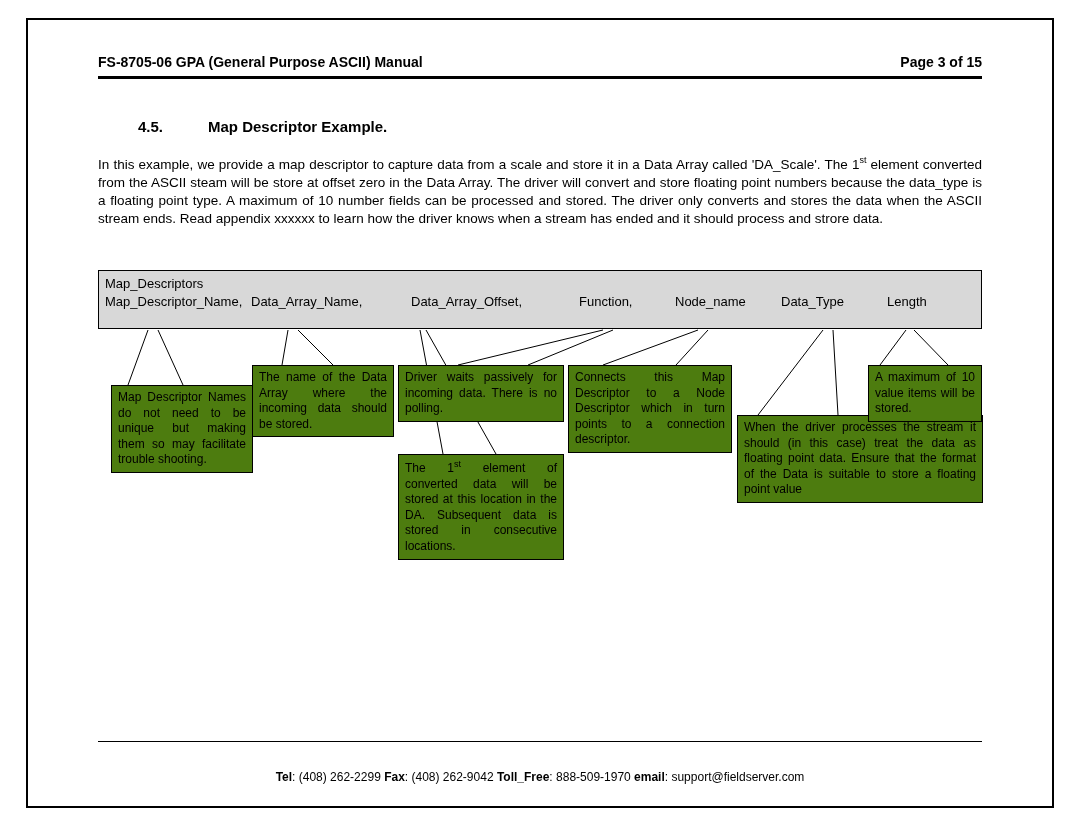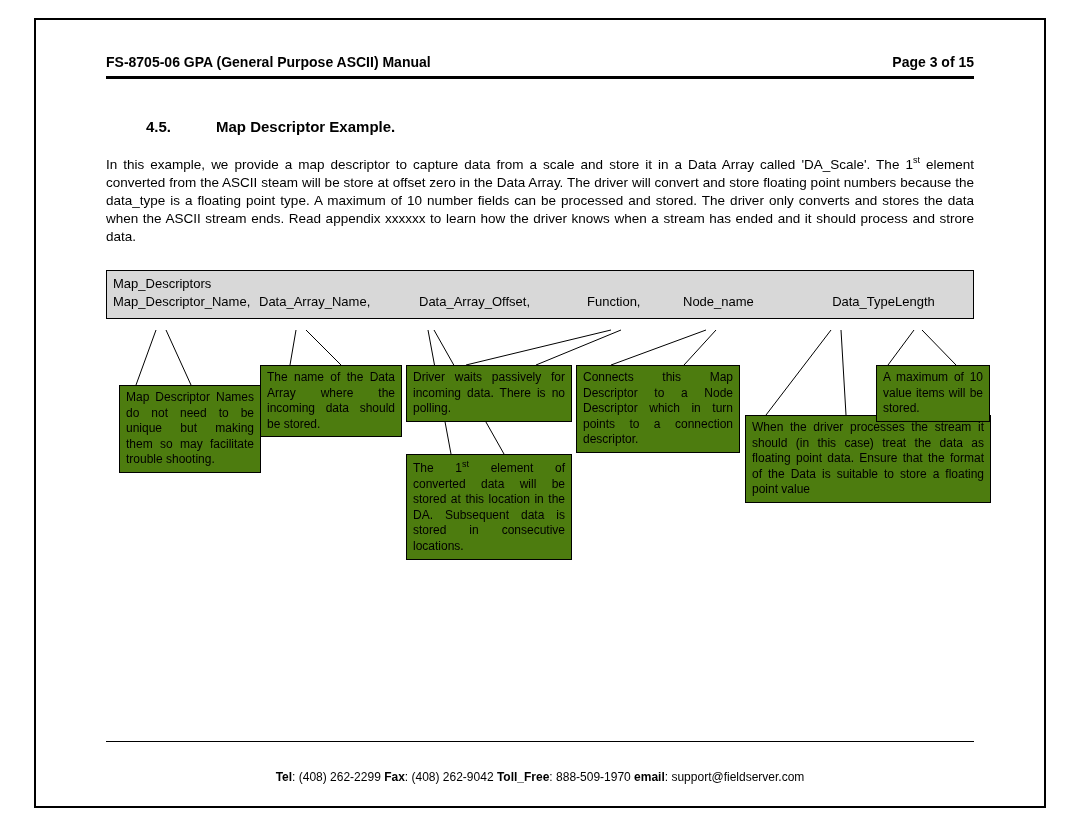--- a/index.html
+++ b/index.html
@@ -6,21 +6,21 @@
     margin: 0;
     padding: 0;
     font-family: Arial, Helvetica, sans-serif;
     background: #fff;
     width: 1080px;
     height: 834px;
     position: relative;
   }
   .page {
     border: 2px solid #000;
-    margin: 18px 34px;
+    margin: 18px 26px;
     height: 790px;
     position: relative;
     box-sizing: border-box;
   }
   .header {
     position: absolute;
     top: 34px;
     left: 70px;
     right: 70px;
     display: flex;
@@ -61,30 +61,30 @@
   }
   .sup { font-size: 9px; vertical-align: super; }
   .table-box {
     position: absolute;
     top: 250px;
     left: 70px;
     right: 70px;
     background: #d8d8d8;
     border: 1px solid #000;
     font-size: 13px;
-    padding: 4px 6px 8px 6px;
+    padding: 4px 6px 18px 6px;
     line-height: 1.35;
   }
   .tbl-row { display: flex; }
   .c1 { width: 146px; }
   .c2 { width: 160px; }
   .c3 { width: 168px; }
   .c4 { width: 96px; }
   .c5 { width: 106px; }
-  .c6 { width: 106px; text-align: right; }
+  .c6 { width: 106px; }
   .c7 { width: 70px; }
   svg.lines {
     position: absolute;
     top: 0; left: 0;
     pointer-events: none;
   }
   .callout {
     position: absolute;
     border: 1px solid #000;
     background: #4d7c0f;

